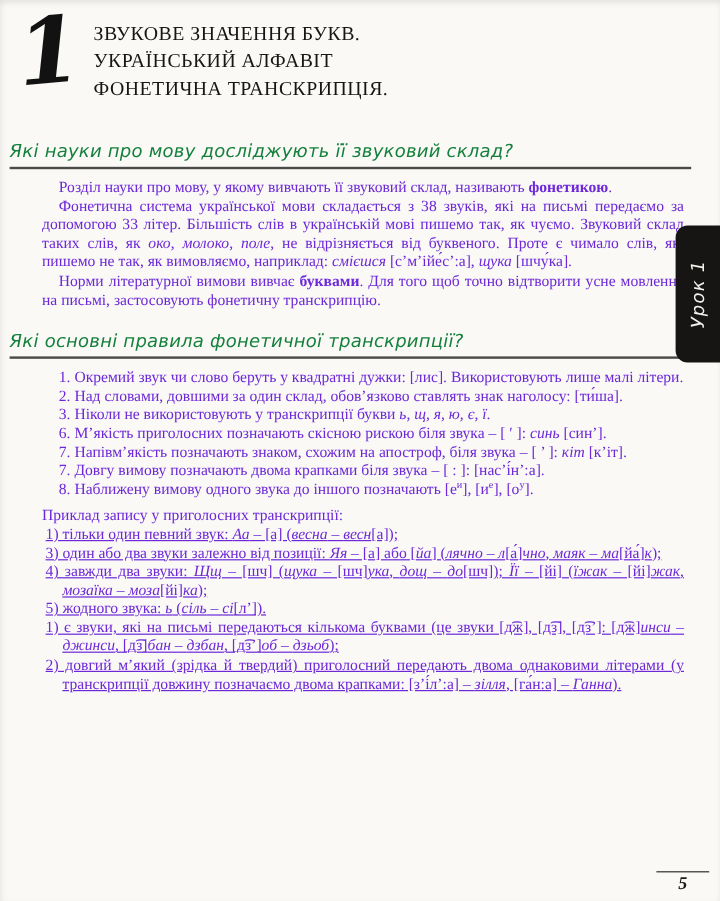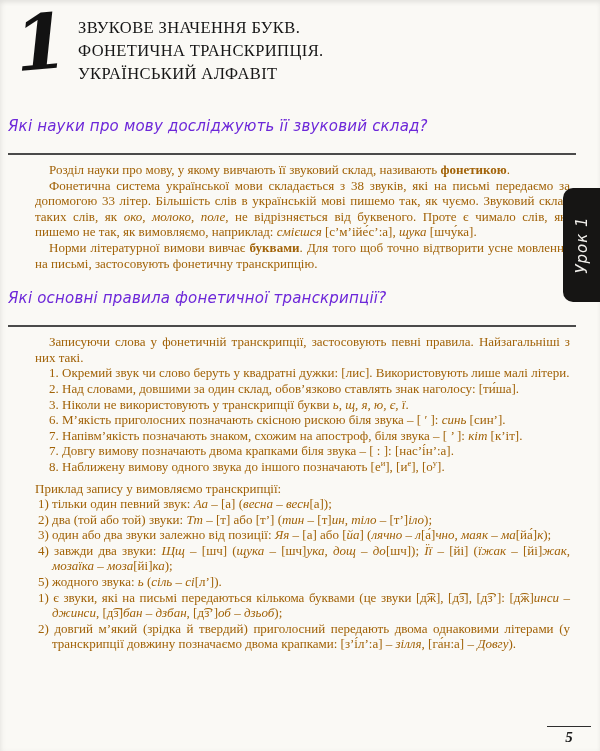--- a/index.html
+++ b/index.html
@@ -30,33 +30,33 @@
     letter-spacing:.4px;color:#161616;
     font-weight:500;
   }
   
   #sections{margin-top:32px;}
   .qsection + .qsection{margin-top:18px;}
   .qhead{
     font-family:"DejaVu Sans", sans-serif;
     font-style:italic;font-weight:normal;
     font-size:15px;letter-spacing:.2px;
-    color:#6d28d9;
+    color:#15803d;
     margin:0 24px 7px 8px;
-    padding-bottom:18px;
+    padding-bottom:4px;
     border-bottom:2.5px solid #4a4a4a;
   }
   .body{
     margin:0 30px 0 35px;
     font-size:13px;line-height:15.6px;
     text-align:justify;
-    color:#a16207;
+    color:#6d28d9;
   }
   .body.indent{text-indent:14px;}
-  .body.hang{padding-left:17px;text-indent:-14px;}
+  .body.hang{padding-left:17px;text-indent:-14px;text-decoration:underline;}
   .body.space{margin-top:6px;}
   .b{font-weight:bold;}
   .i{font-style:italic;}
   sup{font-size:8.5px;line-height:0;vertical-align:super;}
   
   .side-tab{
     position:absolute;right:0;top:188px;
     width:37px;height:114px;
     background:#161514;
     border-radius:10px 0 0 10px;
@@ -81,50 +81,48 @@
 </style>
 </head>
 <body>
 
 <div class="page">
 
   <header class="chapter-head">
     <div class="chapter-num">1</div>
     <div class="chapter-title">
       <div class="title-line">ЗВУКОВЕ ЗНАЧЕННЯ БУКВ.</div>
+      <div class="title-line">УКРАЇНСЬКИЙ АЛФАВІТ</div>
       <div class="title-line">ФОНЕТИЧНА ТРАНСКРИПЦІЯ.</div>
-      <div class="title-line">УКРАЇНСЬКИЙ АЛФАВІТ</div>
     </div>
   </header>
 
   <main id="sections">
       <section class="qsection">
         <h2 class="qhead">Які науки про мову досліджують її звуковий склад?</h2>
         <p class="body indent"><span>Розділ науки про мову, у якому вивчають її звуковий склад, називають </span><span class="b">фонетикою</span><span>.</span></p>
         <p class="body indent"><span>Фонетична система української мови складається з 38 звуків, які на письмі передаємо за допомогою 33 літер. Більшість слів в українській мові пишемо так, як чуємо. Звуковий склад таких слів, як </span><span class="i">око</span><span>, </span><span class="i">молоко</span><span>, </span><span class="i">поле</span><span>, не відрізняється від буквеного. Проте є чимало слів, які пишемо не так, як вимовляємо, наприклад: </span><span class="i">смієшся</span><span> [с’м’ійе́с’:а], </span><span class="i">щука</span><span> [шчу́ка].</span></p>
         <p class="body indent"><span>Норми літературної вимови вивчає </span><span class="b">буквами</span><span>. Для того щоб точно відтворити усне мовлення на письмі, застосовують фонетичну транскрипцію.</span></p>
       </section>
       <section class="qsection">
         <h2 class="qhead">Які основні правила фонетичної транскрипції?</h2>
-        <p class="body indent"><span>Записуючи слова у фонетичній транскрипції, застосовують певні правила. Найзагальніші з них такі.</span></p>
         <p class="body indent"><span>1. Окремий звук чи слово беруть у квадратні дужки: [лис]. Використовують лише малі літери.</span></p>
         <p class="body indent"><span>2. Над словами, довшими за один склад, обов’язково ставлять знак наголосу: [ти́ша].</span></p>
         <p class="body indent"><span>3. Ніколи не використовують у транскрипції букви </span><span class="i">ь, щ, я, ю, є, ї</span><span>.</span></p>
         <p class="body indent"><span>6. М’якість приголосних позначають скісною рискою біля звука – [ ′ ]: </span><span class="i">синь</span><span> [син’].</span></p>
         <p class="body indent"><span>7. Напівм’якість позначають знаком, схожим на апостроф, біля звука – [ ’ ]: </span><span class="i">кіт</span><span> [к’іт].</span></p>
         <p class="body indent"><span>7. Довгу вимову позначають двома крапками біля звука – [ : ]: [нас’і́н’:а].</span></p>
         <p class="body indent"><span>8. Наближену вимову одного звука до іншого позначають [е</span><sup>и</sup><span>], [и</span><sup>е</sup><span>], [о</span><sup>у</sup><span>].</span></p>
-        <p class="body space"><span>Приклад запису у вимовляємо транскрипції:</span></p>
+        <p class="body space"><span>Приклад запису у приголосних транскрипції:</span></p>
         <p class="body hang"><span>1)&nbsp;тільки один певний звук: </span><span class="i">Аа</span><span> – [а] (</span><span class="i">весна</span><span> – </span><span class="i">весн</span><span>[а]);</span></p>
-        <p class="body hang"><span>2)&nbsp;два (той або той) звуки: </span><span class="i">Тт</span><span> – [т] або [т’] (</span><span class="i">тин</span><span> – [т]</span><span class="i">ин</span><span>, </span><span class="i">тіло</span><span> – [т’]</span><span class="i">іло</span><span>);</span></p>
         <p class="body hang"><span>3)&nbsp;один або два звуки залежно від позиції: </span><span class="i">Яя</span><span> – [а] або [</span><span class="i">йа</span><span>] (</span><span class="i">лячно</span><span> – </span><span class="i">л</span><span>[а́]</span><span class="i">чно</span><span>, </span><span class="i">маяк</span><span> – </span><span class="i">ма</span><span>[йа́]</span><span class="i">к</span><span>);</span></p>
         <p class="body hang"><span>4)&nbsp;завжди два звуки: </span><span class="i">Щщ</span><span> – [шч] (</span><span class="i">щука</span><span> – [шч]</span><span class="i">ука</span><span>, </span><span class="i">дощ</span><span> – </span><span class="i">до</span><span>[шч]); </span><span class="i">Її</span><span> – [йі] (</span><span class="i">їжак</span><span> – [йі]</span><span class="i">жак</span><span>, </span><span class="i">мозаїка</span><span> – </span><span class="i">моза</span><span>[йі]</span><span class="i">ка</span><span>);</span></p>
         <p class="body hang"><span>5)&nbsp;жодного звука: </span><span class="i">ь</span><span> (</span><span class="i">сіль</span><span> – </span><span class="i">сі</span><span>[л’]).</span></p>
         <p class="body hang"><span>1)&nbsp;є звуки, які на письмі передаються кількома буквами (це звуки [д͡ж], [д͡з], [д͡з’]: [д͡ж]</span><span class="i">инси</span><span> – </span><span class="i">джинси</span><span>, [д͡з]</span><span class="i">бан</span><span> – </span><span class="i">дзбан</span><span>, [д͡з’]</span><span class="i">об</span><span> – </span><span class="i">дзьоб</span><span>);</span></p>
-        <p class="body hang"><span>2)&nbsp;довгий м’який (зрідка й твердий) приголосний передають двома однаковими літерами (у транскрипції довжину позначаємо двома крапками: [з’і́л’:а] – </span><span class="i">зілля</span><span>, [га́н:а] – </span><span class="i">Довгу</span><span>).</span></p>
+        <p class="body hang"><span>2)&nbsp;довгий м’який (зрідка й твердий) приголосний передають двома однаковими літерами (у транскрипції довжину позначаємо двома крапками: [з’і́л’:а] – </span><span class="i">зілля</span><span>, [га́н:а] – </span><span class="i">Ганна</span><span>).</span></p>
       </section>
     </main>
 
   <div class="side-tab">
     <span class="side-tab-label">Урок 1</span>
   </div>
 
   <footer class="page-footer">
     <div class="pn-rule"></div>
     <div class="page-num">5</div>

